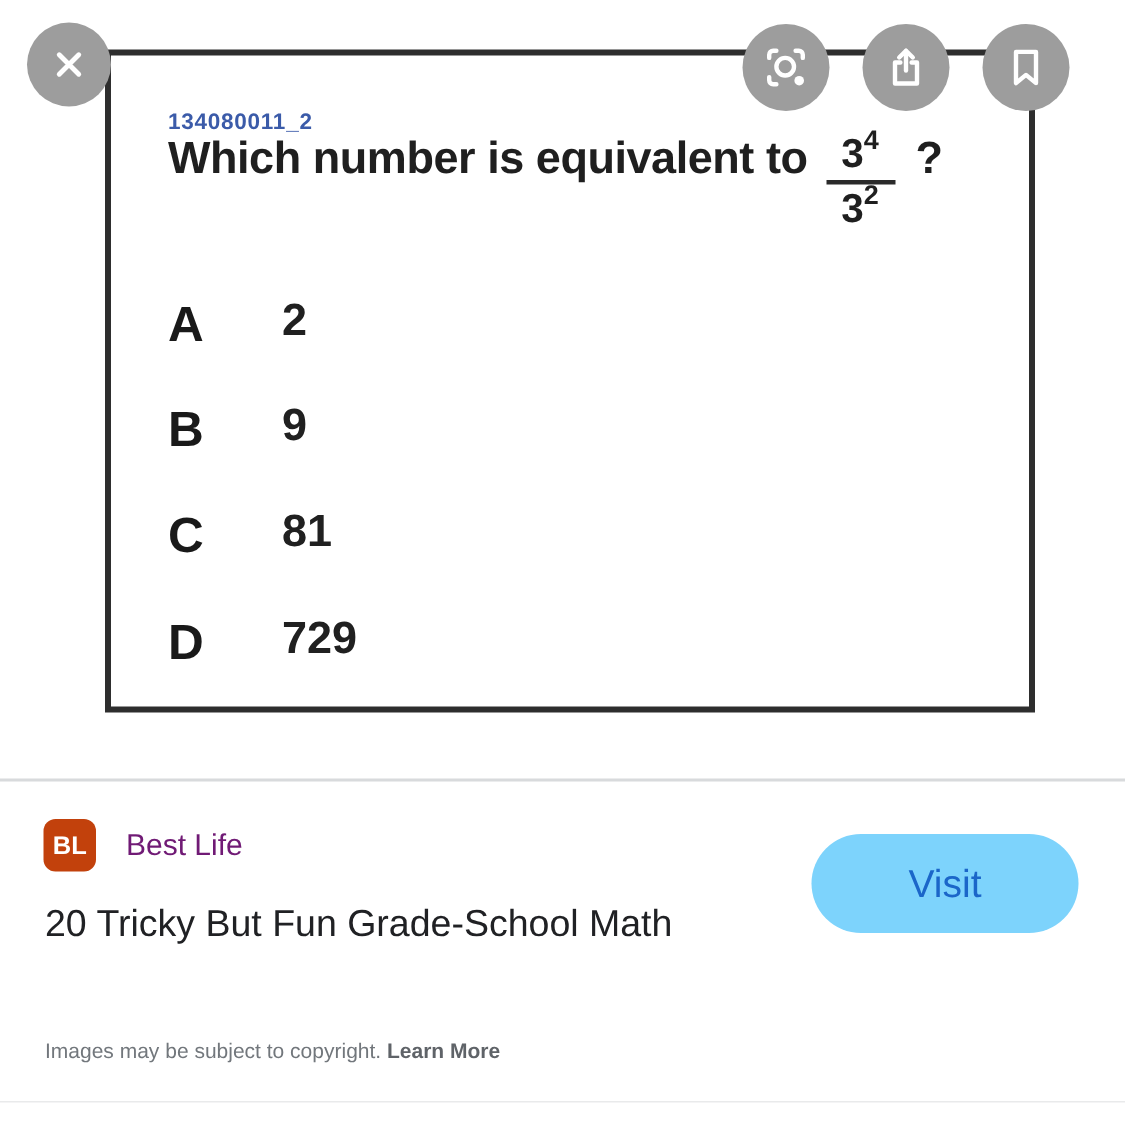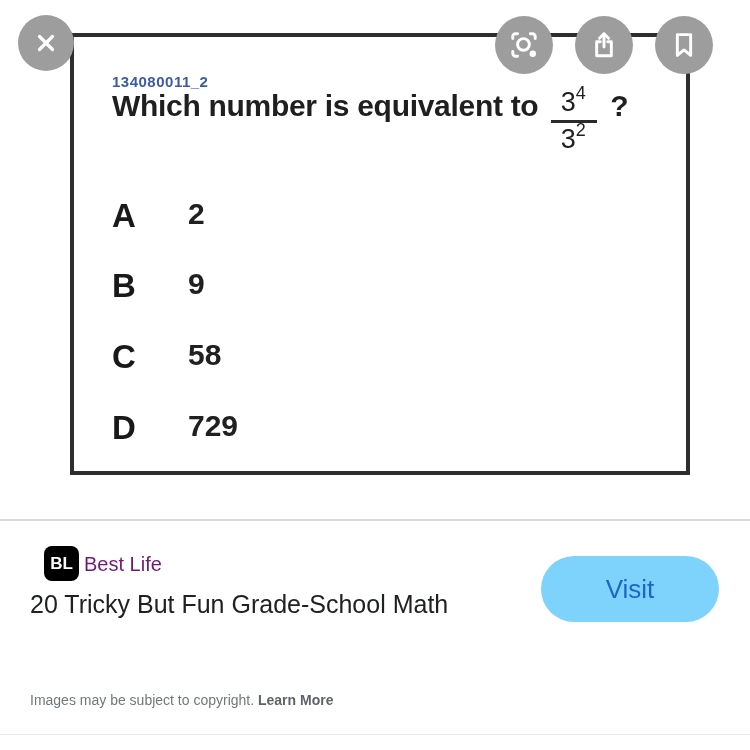--- a/index.html
+++ b/index.html
@@ -39,21 +39,21 @@
   }
   .q-row {
     position: absolute; left: 38px; top: 52px; height: 72px;
     display: flex; gap: 13px;
     color: #1f1f1f;
   }
   .q-text { font-size: 30px; font-weight: bold; letter-spacing: -0.3px; }
   .fraction {
     display: inline-flex; flex-direction: column;
     align-items: center; line-height: 1;
-    font-weight: normal; color: #1f1f1f;
+    font-weight: bold; color: #1f1f1f;
   }
   .frac-part { font-size: 27px; padding: 0 2px 3px 0; }
   .frac-part .exp {
     font-size: 18px; vertical-align: super; line-height: 0;
     position: relative; top: -2px;
   }
   .frac-bar { width: 46px; height: 3px; background: #2a2a2a; margin: 1px 0 3px; }
   .q-mark { font-size: 30px; font-weight: bold; }
 
   .opt-row { position: absolute; left: 38px; display: flex; }
@@ -63,41 +63,41 @@
   .opt-b { top: 230px; }
   .opt-c { top: 301px; }
   .opt-d { top: 372px; }
 
   
   .divider-main { position: absolute; left: 0; top: 519px; width: 750px; height: 2px; background: #d8dadc; }
   .divider-bottom { position: absolute; left: 0; top: 734px; width: 750px; height: 1px; background: #e9eaeb; }
 
   
   .src-logo {
-    position: absolute; left: 44px; top: 546px;
+    position: absolute; left: 29px; top: 546px;
     width: 35px; height: 35px; border-radius: 8px;
-    background: #000000; color: #ffffff;
+    background: #c2410c; color: #ffffff;
     font-size: 17px; font-weight: bold;
     display: flex; align-items: center; justify-content: center;
     cursor: pointer;
   }
   .src-name {
     position: absolute; left: 84px; top: 553px;
     font-size: 20px; color: #701a75; line-height: 22px;
   }
   .visit-btn {
     position: absolute; left: 541px; top: 556px;
     width: 178px; height: 66px; border-radius: 33px;
     background: #7dd3fc; border: none; cursor: pointer;
     display: flex; align-items: center; justify-content: center;
     font-family: "Liberation Sans", sans-serif;
     font-size: 26px; color: #1b66c9;
   }
   .page-title {
-    position: absolute; left: 30px; top: 584px;
+    position: absolute; left: 30px; top: 596px;
     width: 520px; font-size: 25px; line-height: 41px;
     color: #202124; cursor: pointer;
   }
   .copyright {
     position: absolute; left: 30px; top: 692px;
     font-size: 14px; color: #72777c;
   }
   .learn-more { font-weight: bold; color: #5f6368; cursor: pointer; }
 </style>
 </head>
@@ -157,21 +157,21 @@
     <div class="opt-row opt-a">
       <span class="opt-letter">A</span>
       <span class="opt-value">2</span>
     </div>
     <div class="opt-row opt-b">
       <span class="opt-letter">B</span>
       <span class="opt-value">9</span>
     </div>
     <div class="opt-row opt-c">
       <span class="opt-letter">C</span>
-      <span class="opt-value">58</span>
+      <span class="opt-value">81</span>
     </div>
     <div class="opt-row opt-d">
       <span class="opt-letter">D</span>
       <span class="opt-value">729</span>
     </div>
   </div>
 
   <div class="divider-main"></div>
 
   <div class="src-logo">BL</div>

